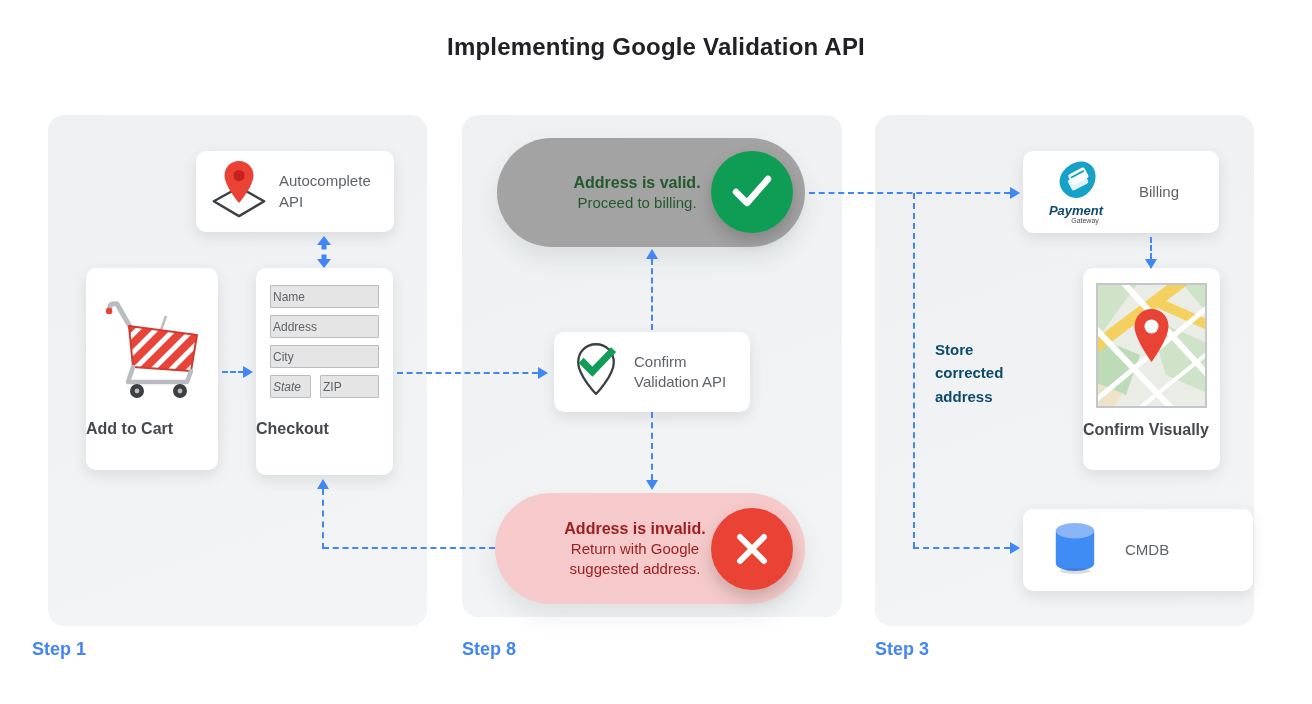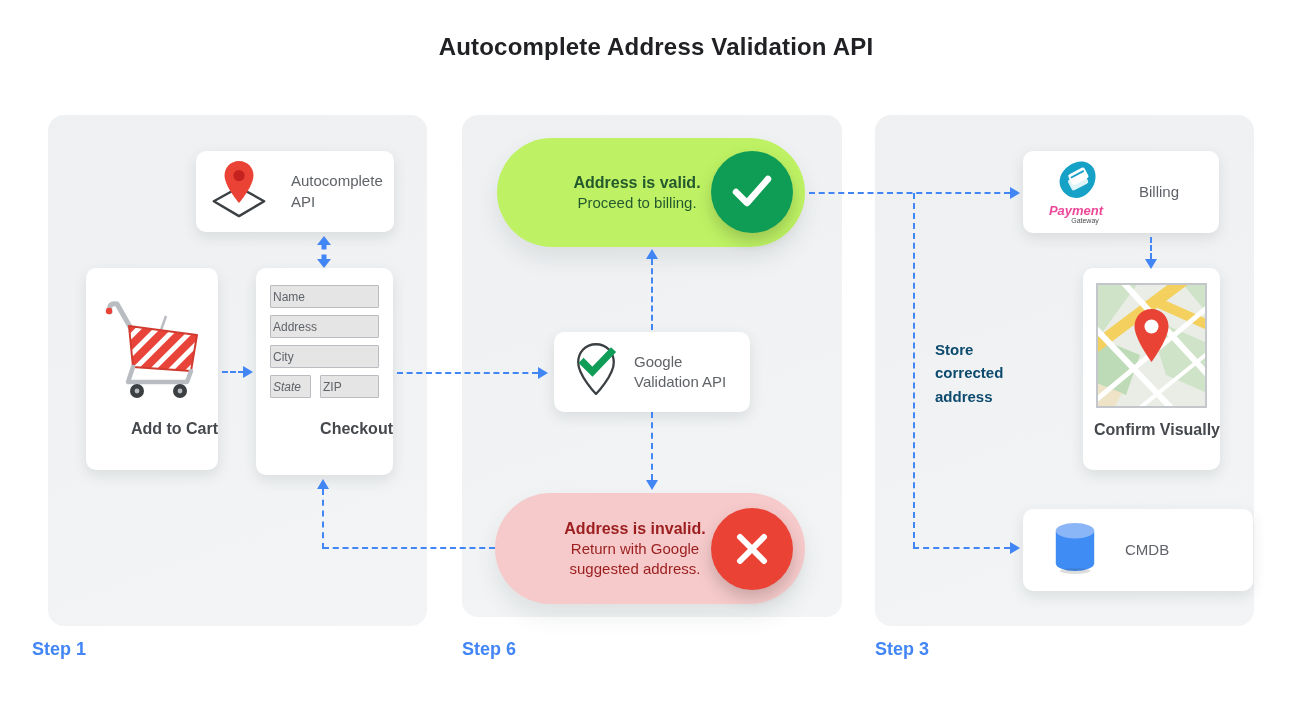--- a/index.html
+++ b/index.html
@@ -16,58 +16,58 @@
   #panel2 { left:462px; width:380px; height:502px; }
   #panel3 { left:875px; width:379px; }
 
   .step-label { position:absolute; top:639px; font-size:18px; font-weight:700; color:#4285f4; }
   #step1-label { left:32px; } #step2-label { left:462px; } #step3-label { left:875px; }
 
   .card { position:absolute; background:#ffffff; border-radius:10px;
     box-shadow:0 5px 14px rgba(60,64,67,.12); }
   .row-card { display:flex; align-items:center; }
   .side-label { font-size:15px; line-height:1.35; color:#5f6368; }
-  .bottom-label { font-size:16px; font-weight:700; color:#45494d; text-align:right; line-height:1.3; }
+  .bottom-label { font-size:16px; font-weight:700; color:#45494d; text-align:left; line-height:1.3; }
 
   
   #autocomplete-card { left:196px; top:151px; width:198px; height:81px; padding-left:15px; }
-  #autocomplete-card .side-label { margin-left:24px; width:104px; }
+  #autocomplete-card .side-label { margin-left:12px; width:104px; }
   #addtocart-card { left:86px; top:268px; width:132px; height:202px; }
   #addtocart-card svg { position:absolute; left:14px; top:22px; }
   #addtocart-card .bottom-label { position:absolute; left:0; right:0; top:151px; }
   #checkout-card { left:256px; top:268px; width:137px; height:207px; padding:17px 14px 0; }
   .ffield { height:23px; border:1px solid #b9bdc2; background:#e5e5e5; margin-bottom:7px;
     font-size:12px; color:#5f6368; display:flex; align-items:center; padding-left:2px; border-radius:1px; }
   .frow { display:flex; gap:9px; }
   .frow .ffield.state { width:41px;font-style:italic; } .frow .ffield.zip { flex:1; }
   #checkout-card .bottom-label { position:absolute; left:0; right:0; top:151px; }
 
   
   .pill { position:absolute; border-radius:56px; box-shadow:0 12px 22px rgba(60,64,67,.10); }
-  #valid-pill { left:497px; top:138px; width:308px; height:109px; background:#bef264; }
+  #valid-pill { left:497px; top:138px; width:308px; height:109px; background:#a3a3a3; }
   #invalid-pill { left:495px; top:493px; width:310px; height:111px; background:#f6caca; }
   .pill-text { position:absolute; left:42px; top:0; bottom:0; width:196px; display:flex;
     flex-direction:column; justify-content:center; text-align:center; line-height:1.32; }
   #valid-pill .pill-text { color:#24592e; }
   #invalid-pill .pill-text { color:#9b1d1d; }
   .pill-title { font-size:16px; font-weight:700; }
   .pill-sub { font-size:15px; }
   .status-circle { position:absolute; width:82px; height:82px; border-radius:50%;
     display:flex; align-items:center; justify-content:center; box-shadow:0 8px 16px rgba(0,0,0,.18); }
   #check-circle { left:214px; top:13px; background:#0f9d56; }
   #x-circle { left:216px; top:15px; background:#ea4335; }
 
   #validation-card { left:554px; top:332px; width:196px; height:80px; padding-left:18px; }
   #validation-card .side-label { margin-left:14px; width:112px; }
 
   
   #billing-card { left:1023px; top:151px; width:196px; height:82px; padding-left:20px; }
   #billing-card .side-label { margin-left:30px; }
   .pg-logo { width:66px; display:flex; flex-direction:column; align-items:center; }
-  .pg-title { font-size:13px; font-weight:700; font-style:italic; color:#ec4899; margin-top:1px; line-height:1; }
+  .pg-title { font-size:13px; font-weight:700; font-style:italic; color:#0c4a6e; margin-top:1px; line-height:1; }
   .pg-sub { font-size:7px; color:#4a4d51; line-height:1.2; margin-left:18px; }
   #confirm-card { left:1083px; top:268px; width:137px; height:202px; }
   #confirm-card svg { position:absolute; left:13px; top:15px; }
   #confirm-card .bottom-label { position:absolute; left:0; right:0; top:152px; }
   #cmdb-card { left:1023px; top:509px; width:230px; height:82px; padding-left:28px; }
   #cmdb-card .side-label { margin-left:26px; }
 
   #store-note { position:absolute; left:935px; top:338px; width:92px;
     font-size:15px; font-weight:700; color:#0c4a6e; line-height:1.55; }
 
@@ -79,21 +79,21 @@
   .tri-u { border-left:6px solid transparent; border-right:6px solid transparent; border-bottom:10px solid #4285f4; }
   .tri-d { border-left:6px solid transparent; border-right:6px solid transparent; border-top:10px solid #4285f4; }
 
   #double-arrow { position:absolute; left:315px; top:236px; }
 </style>
 </head>
 <body>
 
 <div id="canvas">
 
-  <div class="page-title">Autocomplete Address Validation API</div>
+  <div class="page-title">Implementing Google Validation API</div>
 
   <div class="panel" id="panel1"></div>
   <div class="panel" id="panel2"></div>
   <div class="panel" id="panel3"></div>
 
   <div class="card row-card" id="autocomplete-card">
     <span>
       <svg width="56" height="62" viewBox="0 0 60 66">
         <polygon points="30,30 57,45 30,61 3,45" fill="#ffffff" stroke="#3c4043" stroke-width="2.6" stroke-linejoin="round"></polygon>
         <path d="M30,2 C21,2 14.5,9 14.5,17.5 C14.5,29 30,47 30,47 C30,47 45.5,29 45.5,17.5 C45.5,9 39,2 30,2 Z" fill="#ea4335"></path>
@@ -152,21 +152,21 @@
     </div>
   </div>
 
   <div class="card row-card" id="validation-card">
     <span>
       <svg width="48" height="58" viewBox="0 0 54 62">
         <path d="M27,2 C15,2 7,11 7,22.5 C7,37 27,58 27,58 C27,58 47,37 47,22.5 C47,11 39,2 27,2 Z" fill="#ffffff" stroke="#3c4043" stroke-width="2.6" stroke-linejoin="round"></path>
         <polyline points="13,23 23,33 44,11" fill="none" stroke="#0f9d58" stroke-width="8" stroke-linecap="square"></polyline>
       </svg>
     </span>
-    <span class="side-label">Google Validation API</span>
+    <span class="side-label">Confirm Validation API</span>
   </div>
 
   <div class="pill" id="invalid-pill">
     <div class="pill-text">
       <div class="pill-title">Address is invalid.</div>
       <div class="pill-sub">Return with Google suggested address.</div>
     </div>
     <div class="status-circle" id="x-circle">
       <svg width="32" height="32" viewBox="0 0 32 32">
         <line x1="4" y1="4" x2="28" y2="28" stroke="#ffffff" stroke-width="6" stroke-linecap="round"></line>
@@ -245,16 +245,16 @@
   <div class="tri tri-r" style="left:1010px; top:187px;"></div>
 
   <div class="dv" style="left:913px; top:193px; height:355px;"></div>
   <div class="dh" style="left:913px; top:547px; width:97px;"></div>
   <div class="tri tri-r" style="left:1010px; top:542px;"></div>
 
   <div class="dv" style="left:1150px; top:237px; height:22px;"></div>
   <div class="tri tri-d" style="left:1145px; top:259px;"></div>
 
   <div class="step-label" id="step1-label">Step 1</div>
-  <div class="step-label" id="step2-label">Step 6</div>
+  <div class="step-label" id="step2-label">Step 8</div>
   <div class="step-label" id="step3-label">Step 3</div>
 
 </div>
 
 </body></html>

